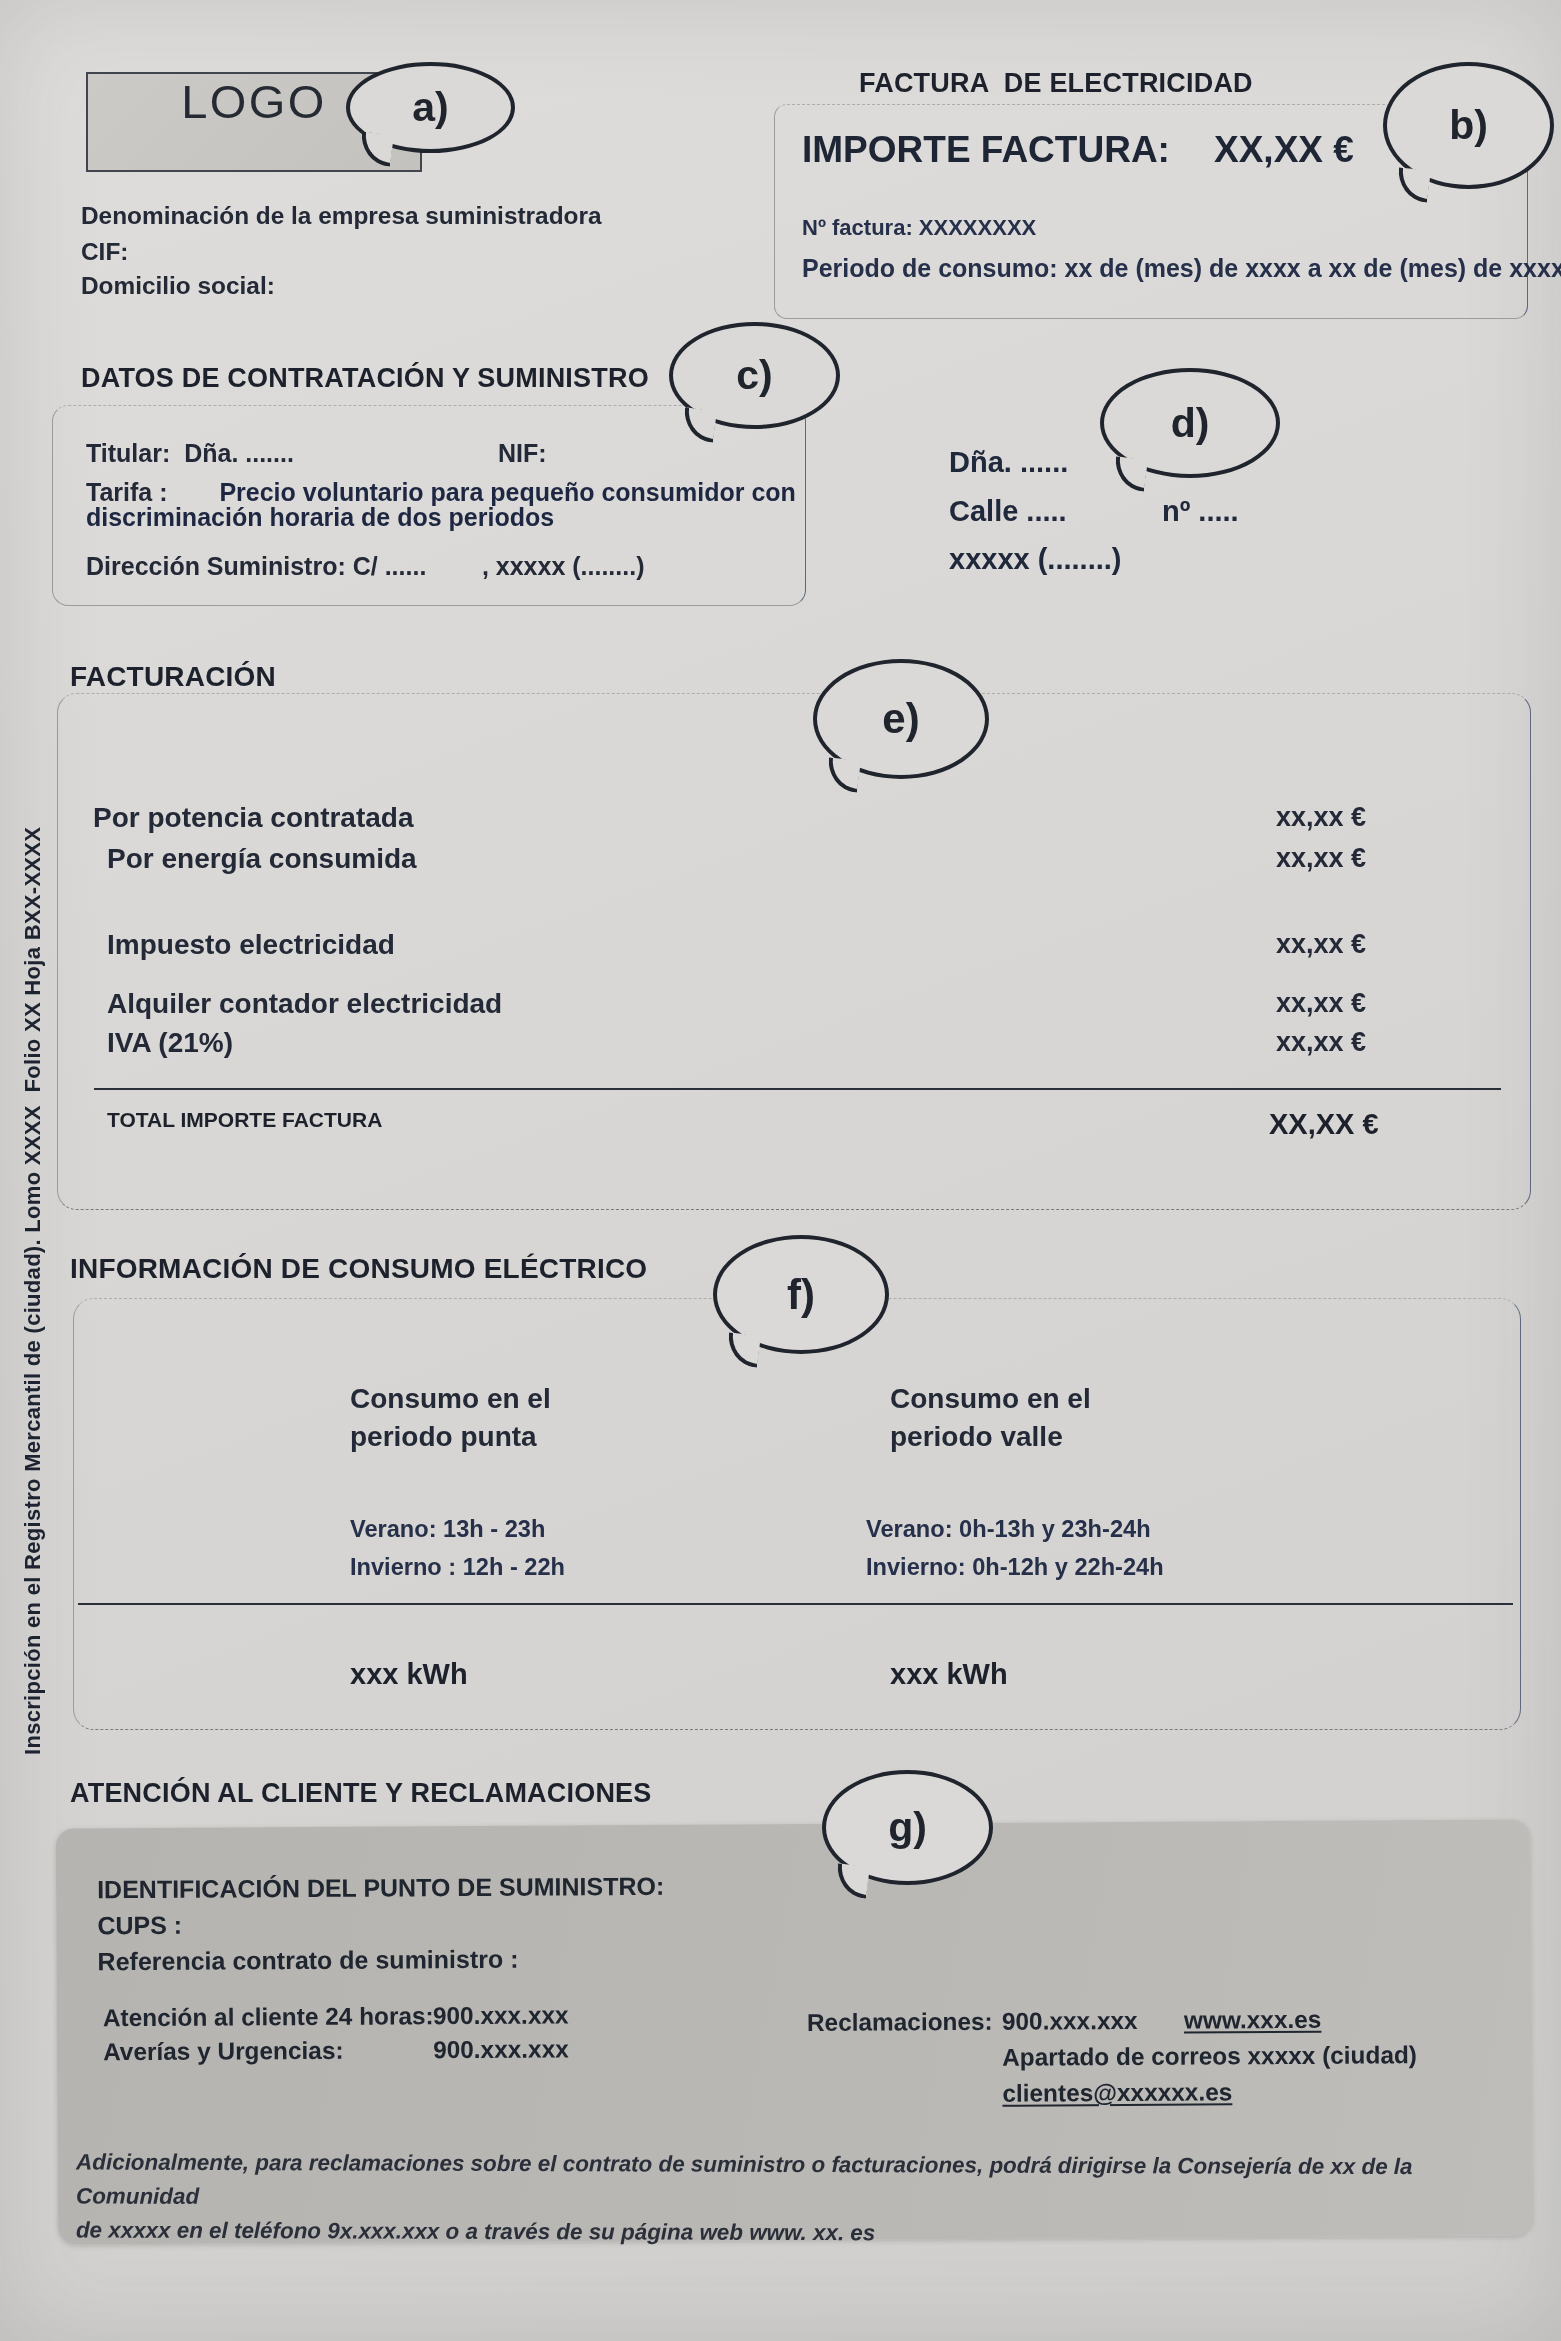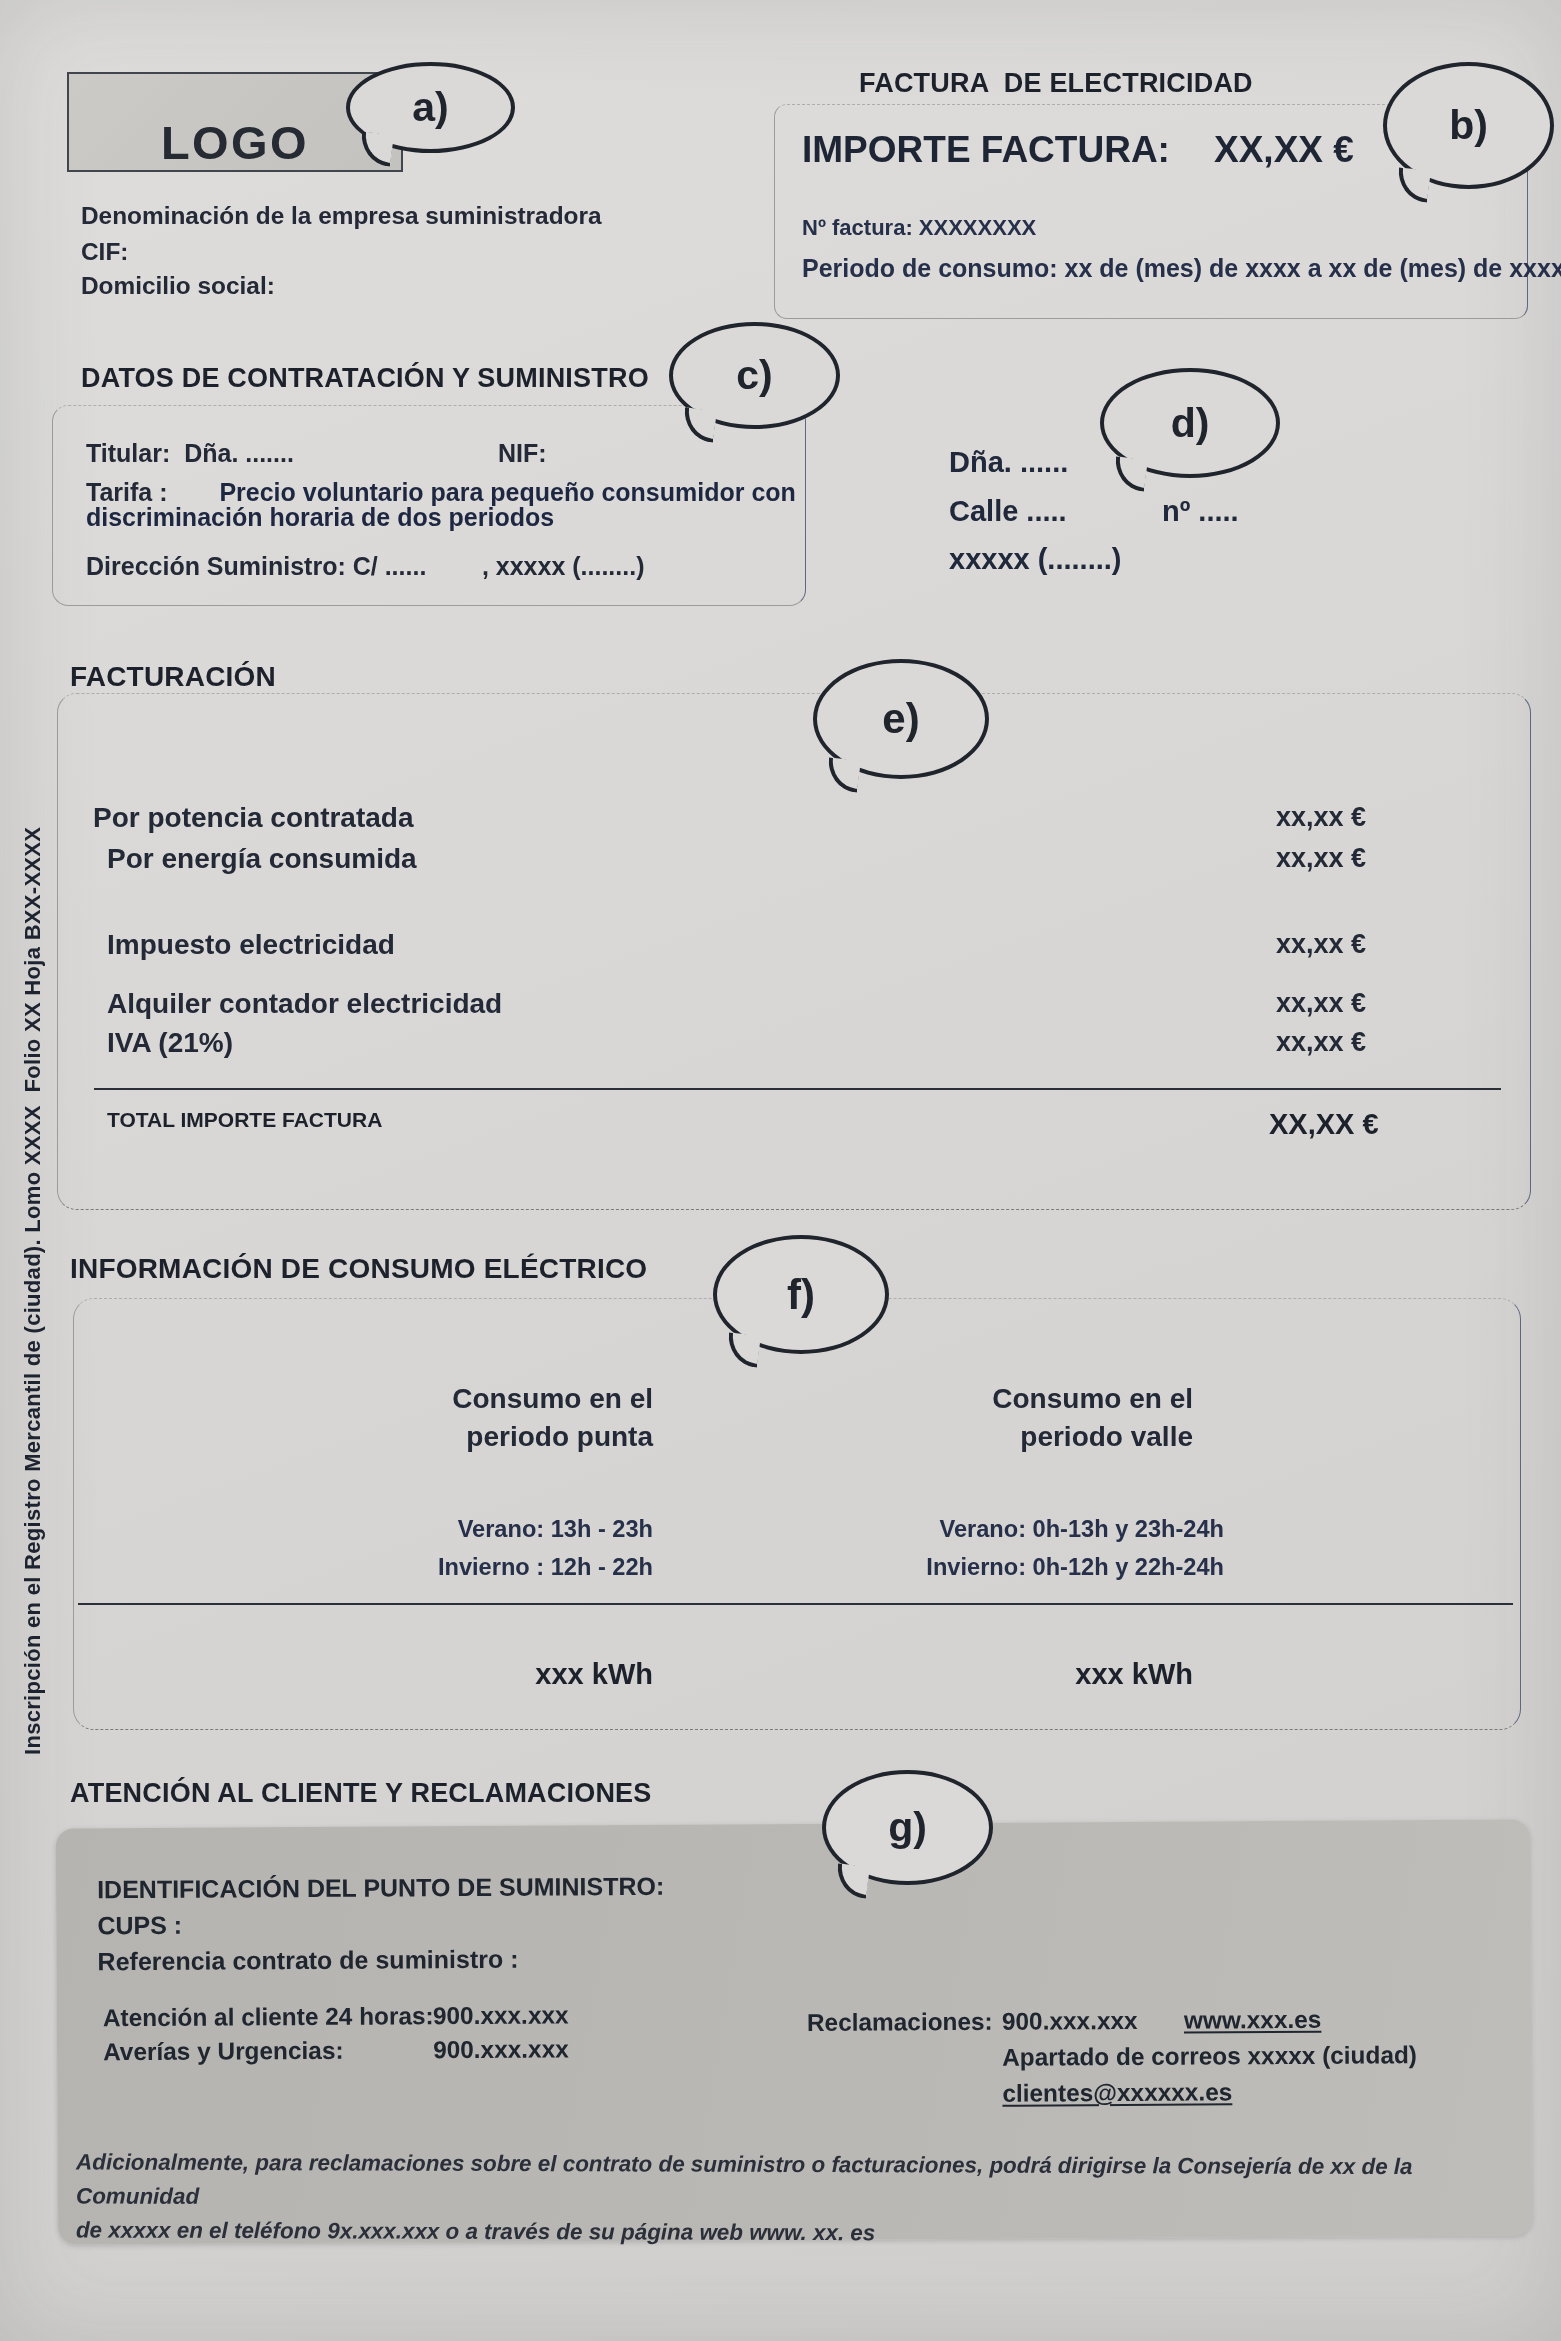--- a/index.html
+++ b/index.html
@@ -20,30 +20,30 @@
     font-weight:700;font-size:41px;color:#20242c;
   }
   .bubble::after{
     content:"";position:absolute;z-index:-1;left:9.8px;bottom:-16.3px;width:28px;height:28px;
     background:#dad9d7;border-left:4.1px solid #20242c;border-bottom:4.1px solid #20242c;
     border-bottom-left-radius:95% 100%;transform:rotate(7deg);
   }
   .semib{font-weight:600;}
   .navy{color:#27304a;}
   .u{text-decoration:underline;text-underline-offset:3.3px;}
-  .ctr{text-align:right;}
+  .ctr{text-align:left;}
   #side-text{
     position:absolute;left:19.5px;top:1755px;transform:rotate(-90deg);transform-origin:0 0;
     font-size:22px;font-weight:600;color:#1d2330;white-space:pre;letter-spacing:0.3px;
   }
   #logo-box{
-    position:absolute;left:67px;top:72px;width:332px;height:96px;
+    position:absolute;left:86px;top:72px;width:332px;height:96px;
     background:linear-gradient(135deg,#cbcac7,#c3c2bf);border:2.4px solid #41454d;
-    display:flex;align-items:flex-end;justify-content:center;
-    font-size:47px;letter-spacing:2.4px;color:#262b33;font-weight:700;
+    display:flex;align-items:flex-start;justify-content:center;
+    font-size:47px;letter-spacing:2.4px;color:#262b33;font-weight:400;
   }
   #grey-box{
     position:absolute;left:57px;top:1824px;width:1474px;height:416px;border-radius:18px;
     background:linear-gradient(100deg,#b5b4b1 0%,#b9b8b5 55%,#bebdba 100%);
     transform:rotate(-0.35deg);box-shadow:0 1.6px 4.9px rgba(80,80,80,.25);
   }
   #grey-box .t{color:#20262f;}
   #footnote{position:absolute;left:18px;top:324px;width:1440px;transform:rotate(0.55deg);
     font-style:italic;font-weight:600;font-size:22.4px;color:#2a2f3a;line-height:34px;}
 </style>

